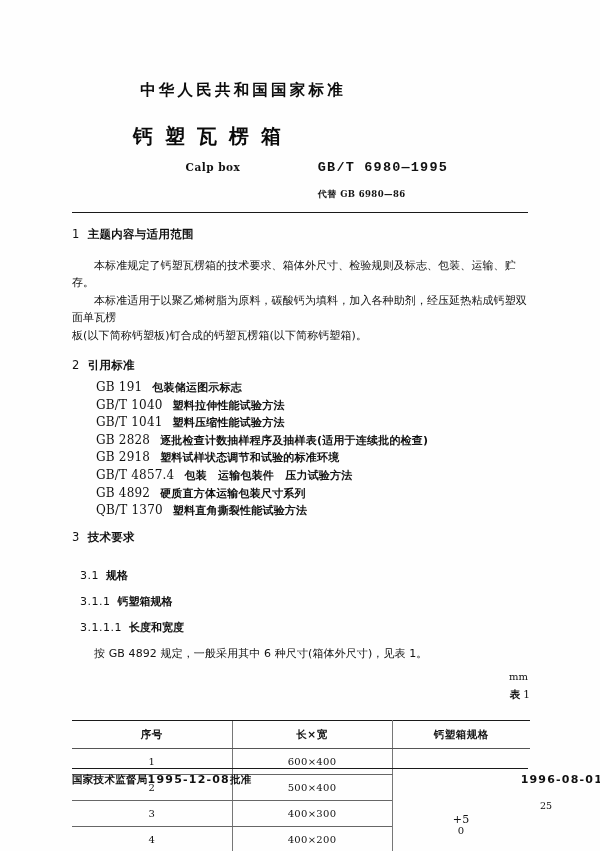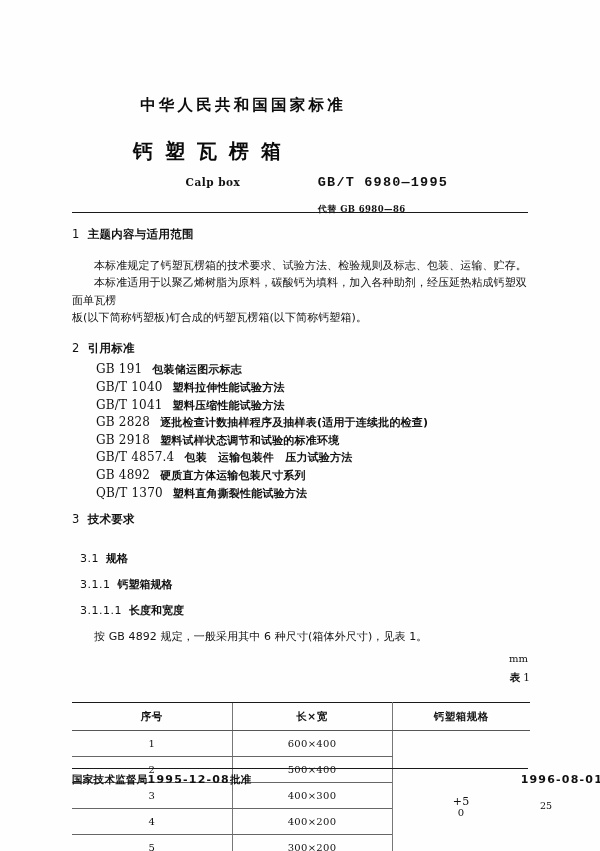--- a/index.html
+++ b/index.html
@@ -21,21 +21,21 @@
     width: 600px;
     height: 851px;
     background: #fefefe;
     padding: 0;
   }
 
   
   .masthead {
     position: absolute;
     left: 0;
-    top: 95px;
+    top: 80px;
     width: 496px;
   }
   .nat-std {
     text-align: center;
     font-size: 15.5px;
     font-weight: bold;
     letter-spacing: 3.2px;
     color: #0c0c0c;
     margin-left: -10px;
   }
@@ -292,21 +292,21 @@
   </div>
 
   <div class="rule-top"></div>
 
   <div class="body">
 
     <div class="h1">
       <span class="numpart">1</span><span>主题内容与适用范围</span>
     </div>
     <div class="gap-sm"></div>
-    <p class="para">本标准规定了钙塑瓦楞箱的技术要求、试验方法、检验规则及标志、包装、运输、贮存。</p>
+    <p class="para">本标准规定了钙塑瓦楞箱的技术要求、箱体外尺寸、检验规则及标志、包装、运输、贮存。</p>
     <p class="para">本标准适用于以聚乙烯树脂为原料，碳酸钙为填料，加入各种助剂，经压延热粘成钙塑双面单瓦楞</p>
     <p class="para2">板(以下简称钙塑板)钉合成的钙塑瓦楞箱(以下简称钙塑箱)。</p>
 
     <div class="gap-md"></div>
 
     <div class="h1">
       <span class="numpart">2</span><span>引用标准</span>
     </div>
     <ul class="reflist">
       <li><span class="refcode">GB 191</span><span class="refname">包装储运图示标志</span></li>

